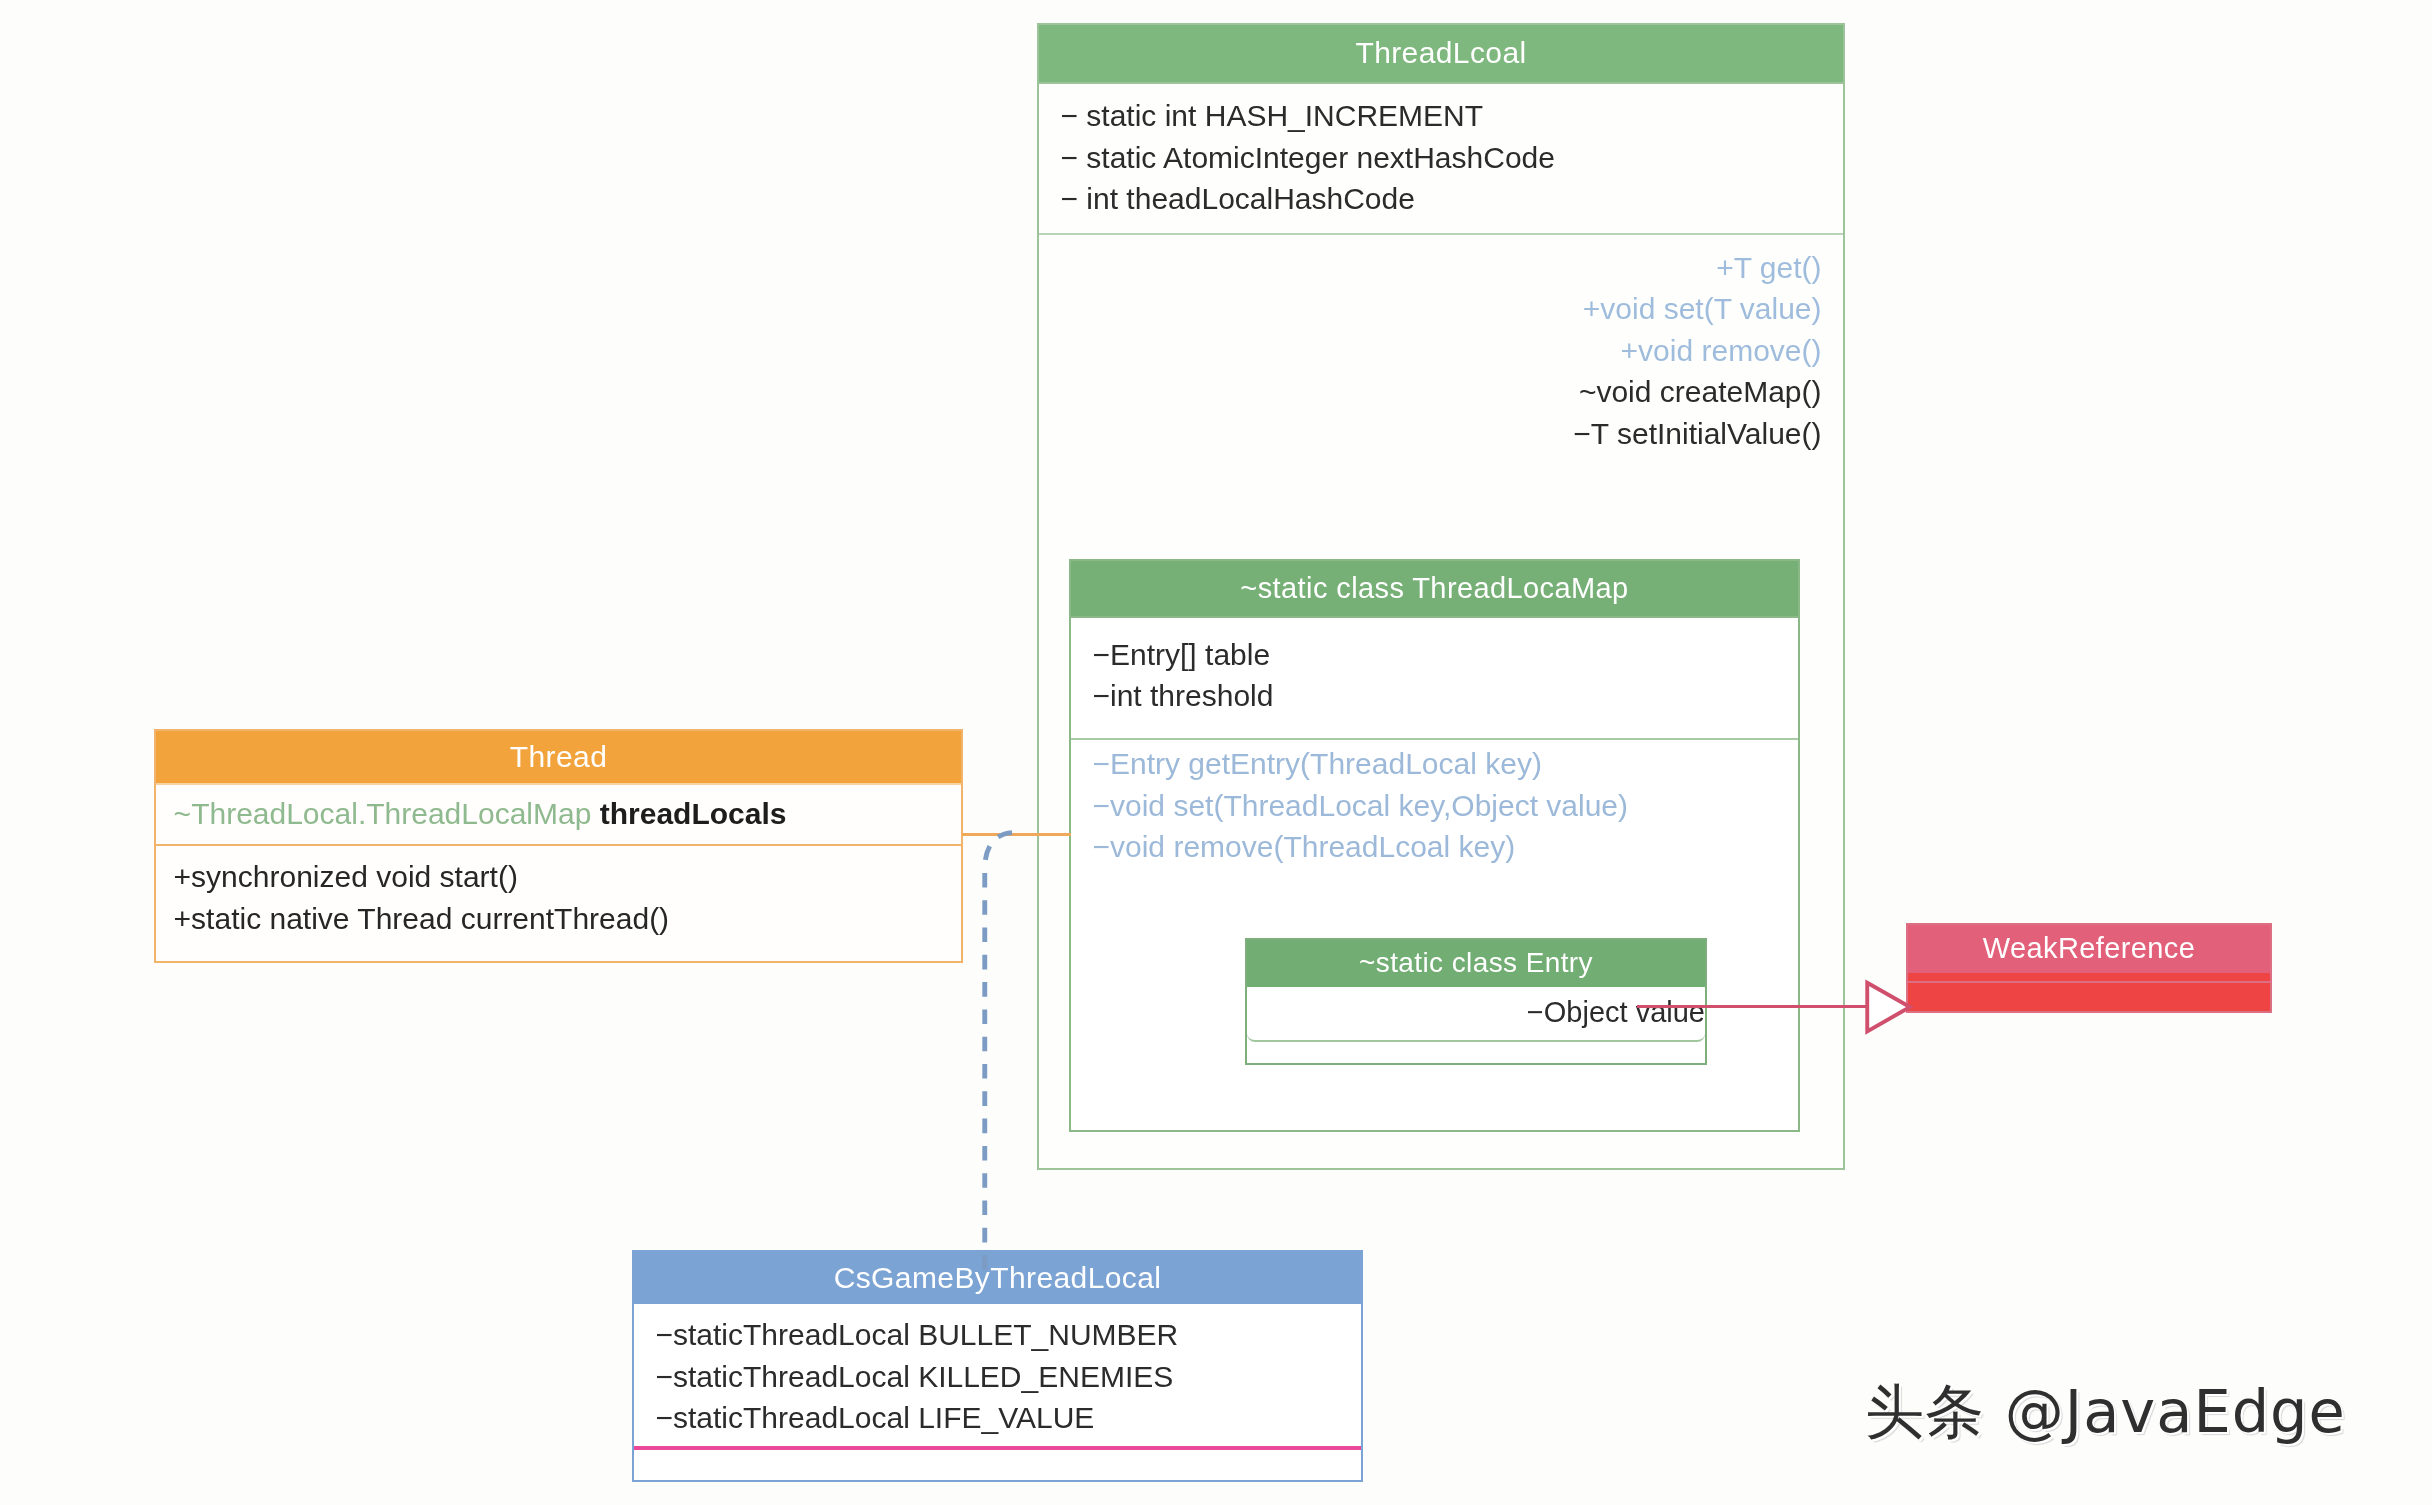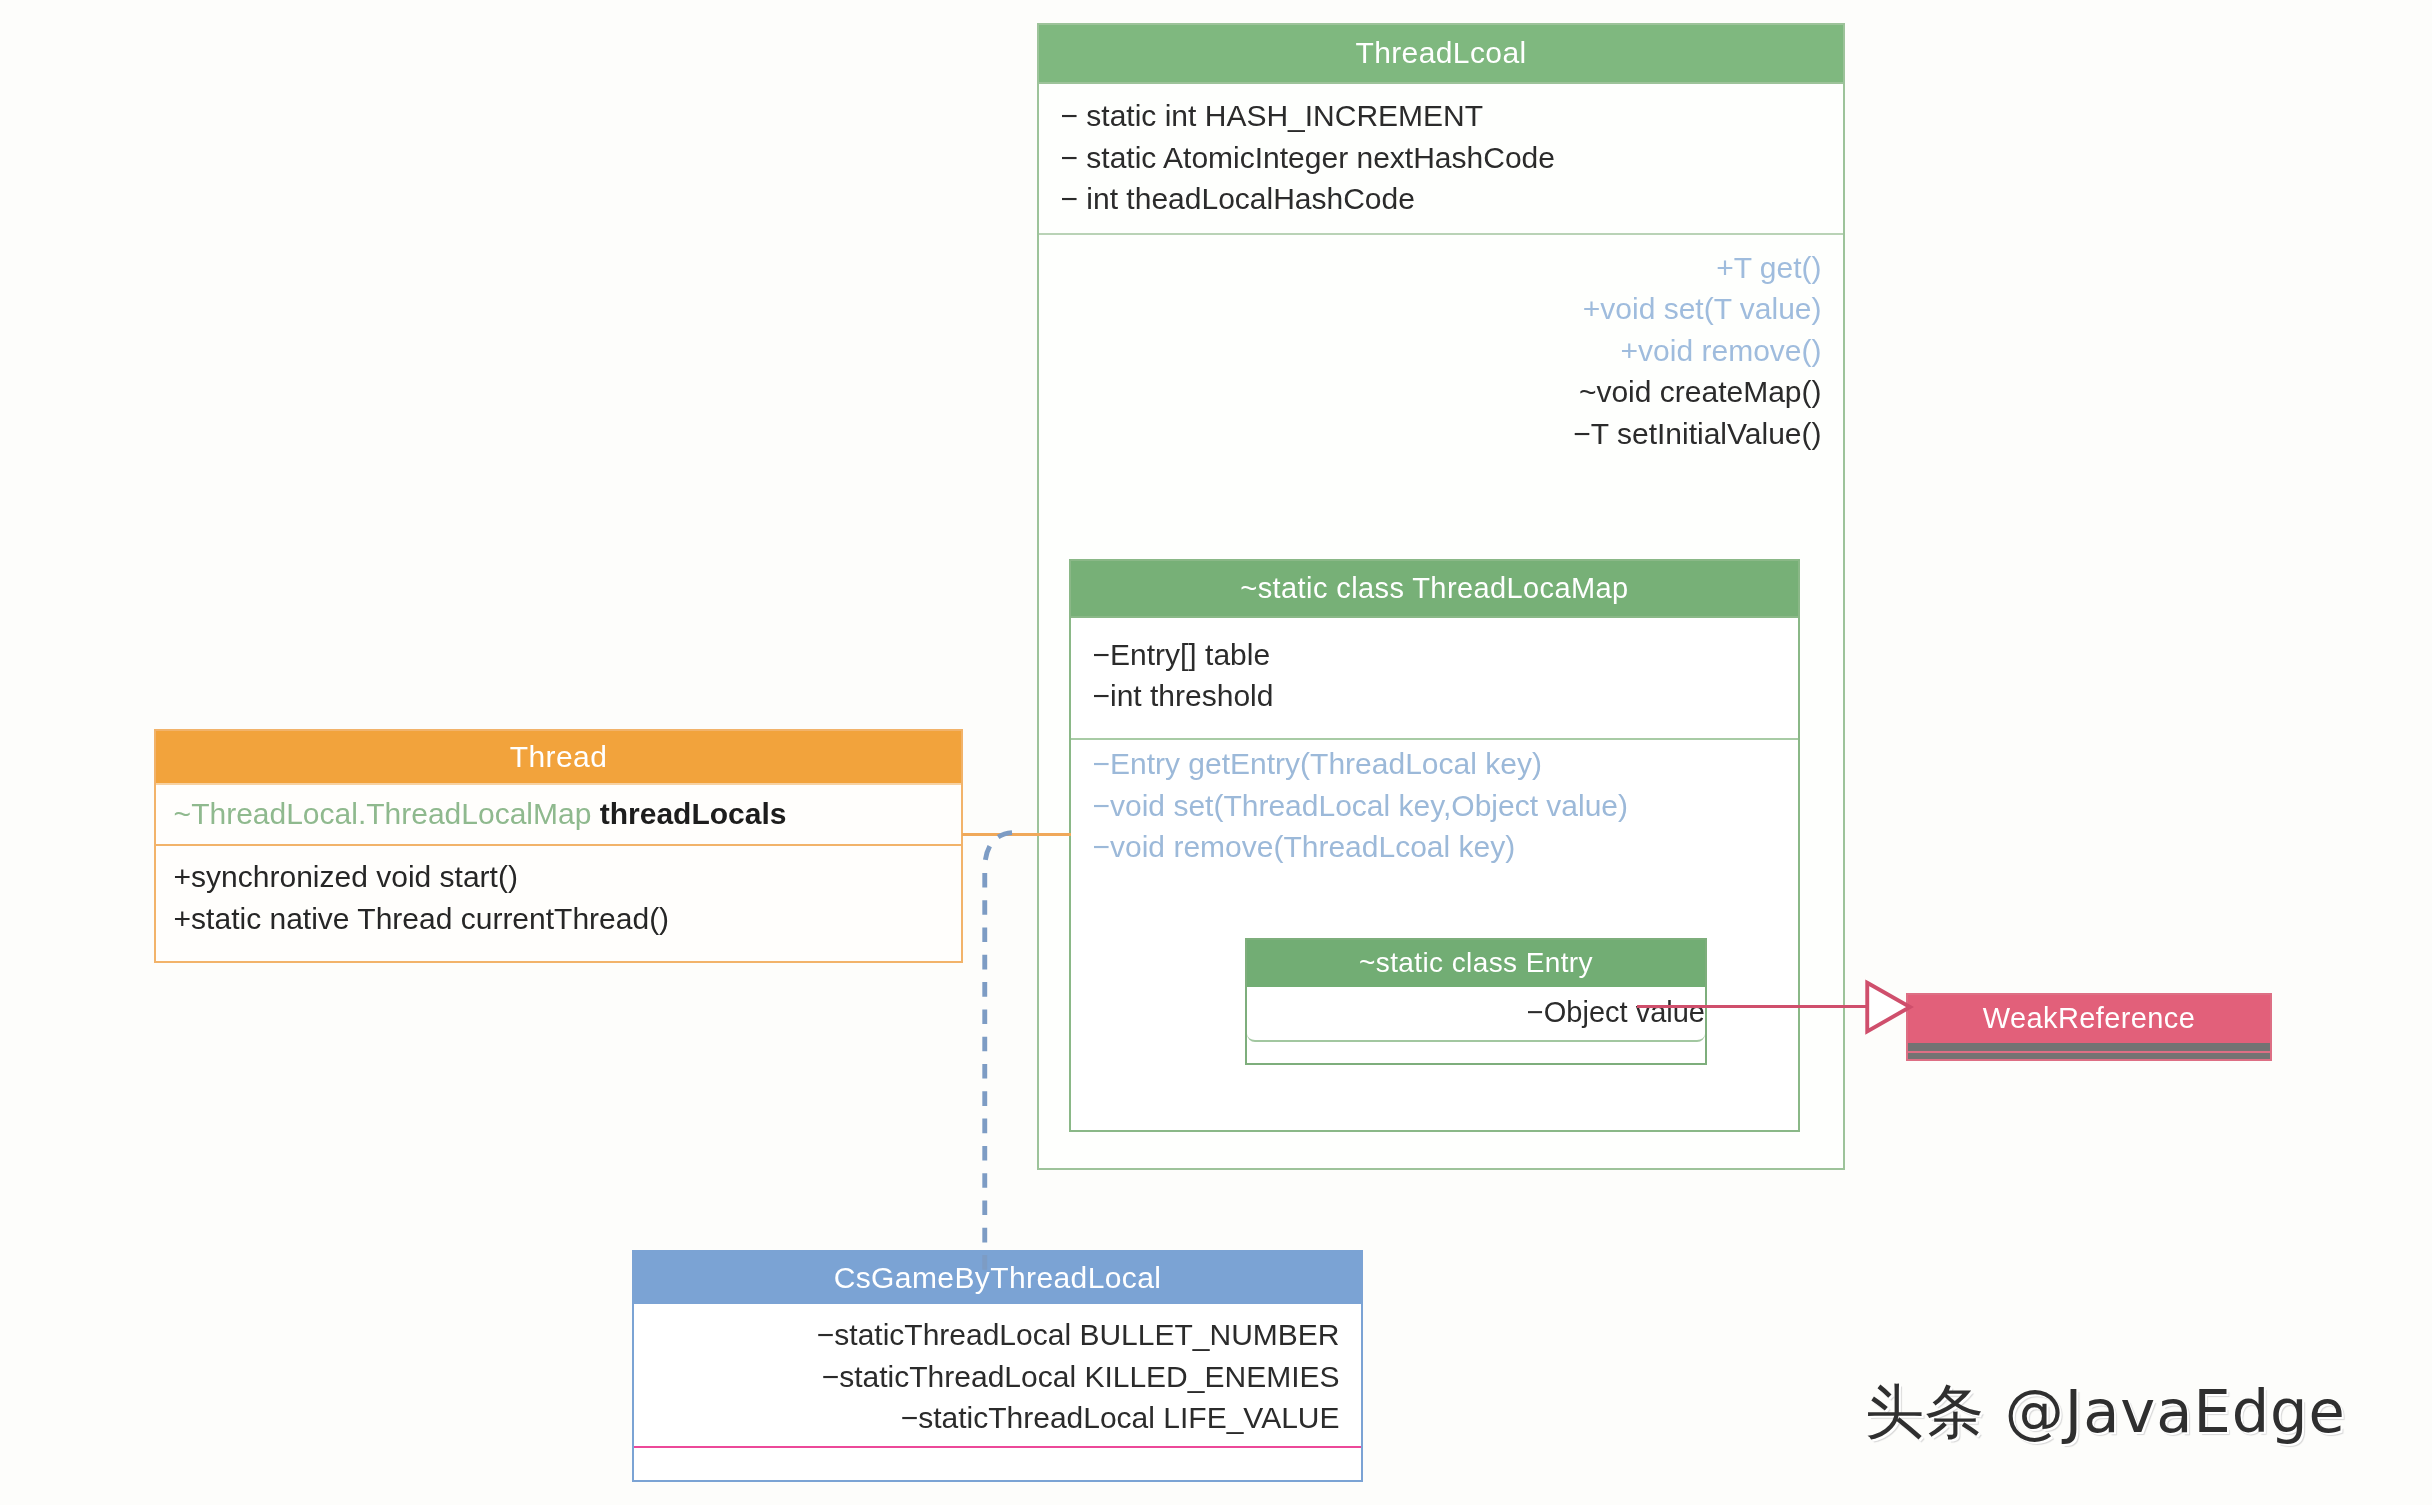--- a/index.html
+++ b/index.html
@@ -138,25 +138,25 @@
   .tok-green { color: #8fb98e; }
   .tok-black { color: #1d1d1d; font-weight: bold; }
   #thread-methods {
     padding: 9.8px 17.6px 7.8px 17.6px;
   }
   #thread-methods .row { color: #262626; }
 
   
   #weakreference-box {
     left: 1906px;
-    top: 993px;
+    top: 923px;
     width: 366px;
-    height: 68px;
+    height: 90px;
     border: 2px solid #dd6f84;
-    background: #737373;
+    background: #ef4444;
   }
   #weakreference-box > .hdr {
     background: #e2607a;
     font-size: 29px;
     padding: 8.8px 0 9.8px 0;
   }
   .wr-strip {
     height: 10.7px;
     border-bottom: 2px solid #dd6f84;
     box-sizing: border-box;
@@ -171,22 +171,21 @@
     height: 232px;
     border: 2px solid #7ba3d4;
     background: #ffffff;
   }
   #csgame-box > .hdr {
     background: #7ba3d4;
     padding: 10.7px 0 11.7px 0;
   }
   #csgame-fields {
     padding: 9.8px 21.5px 7.8px 21.5px;
-    border-bottom: 2px solid #ec4899;
-    text-align: right;
+    border-bottom: 4px solid #ec4899;
   }
   #csgame-empty { height: 17.6px; }
 
   
   .conn {
     position: absolute;
   }
   #conn-thread-map {
     left: 962px;
     top: 833px;

